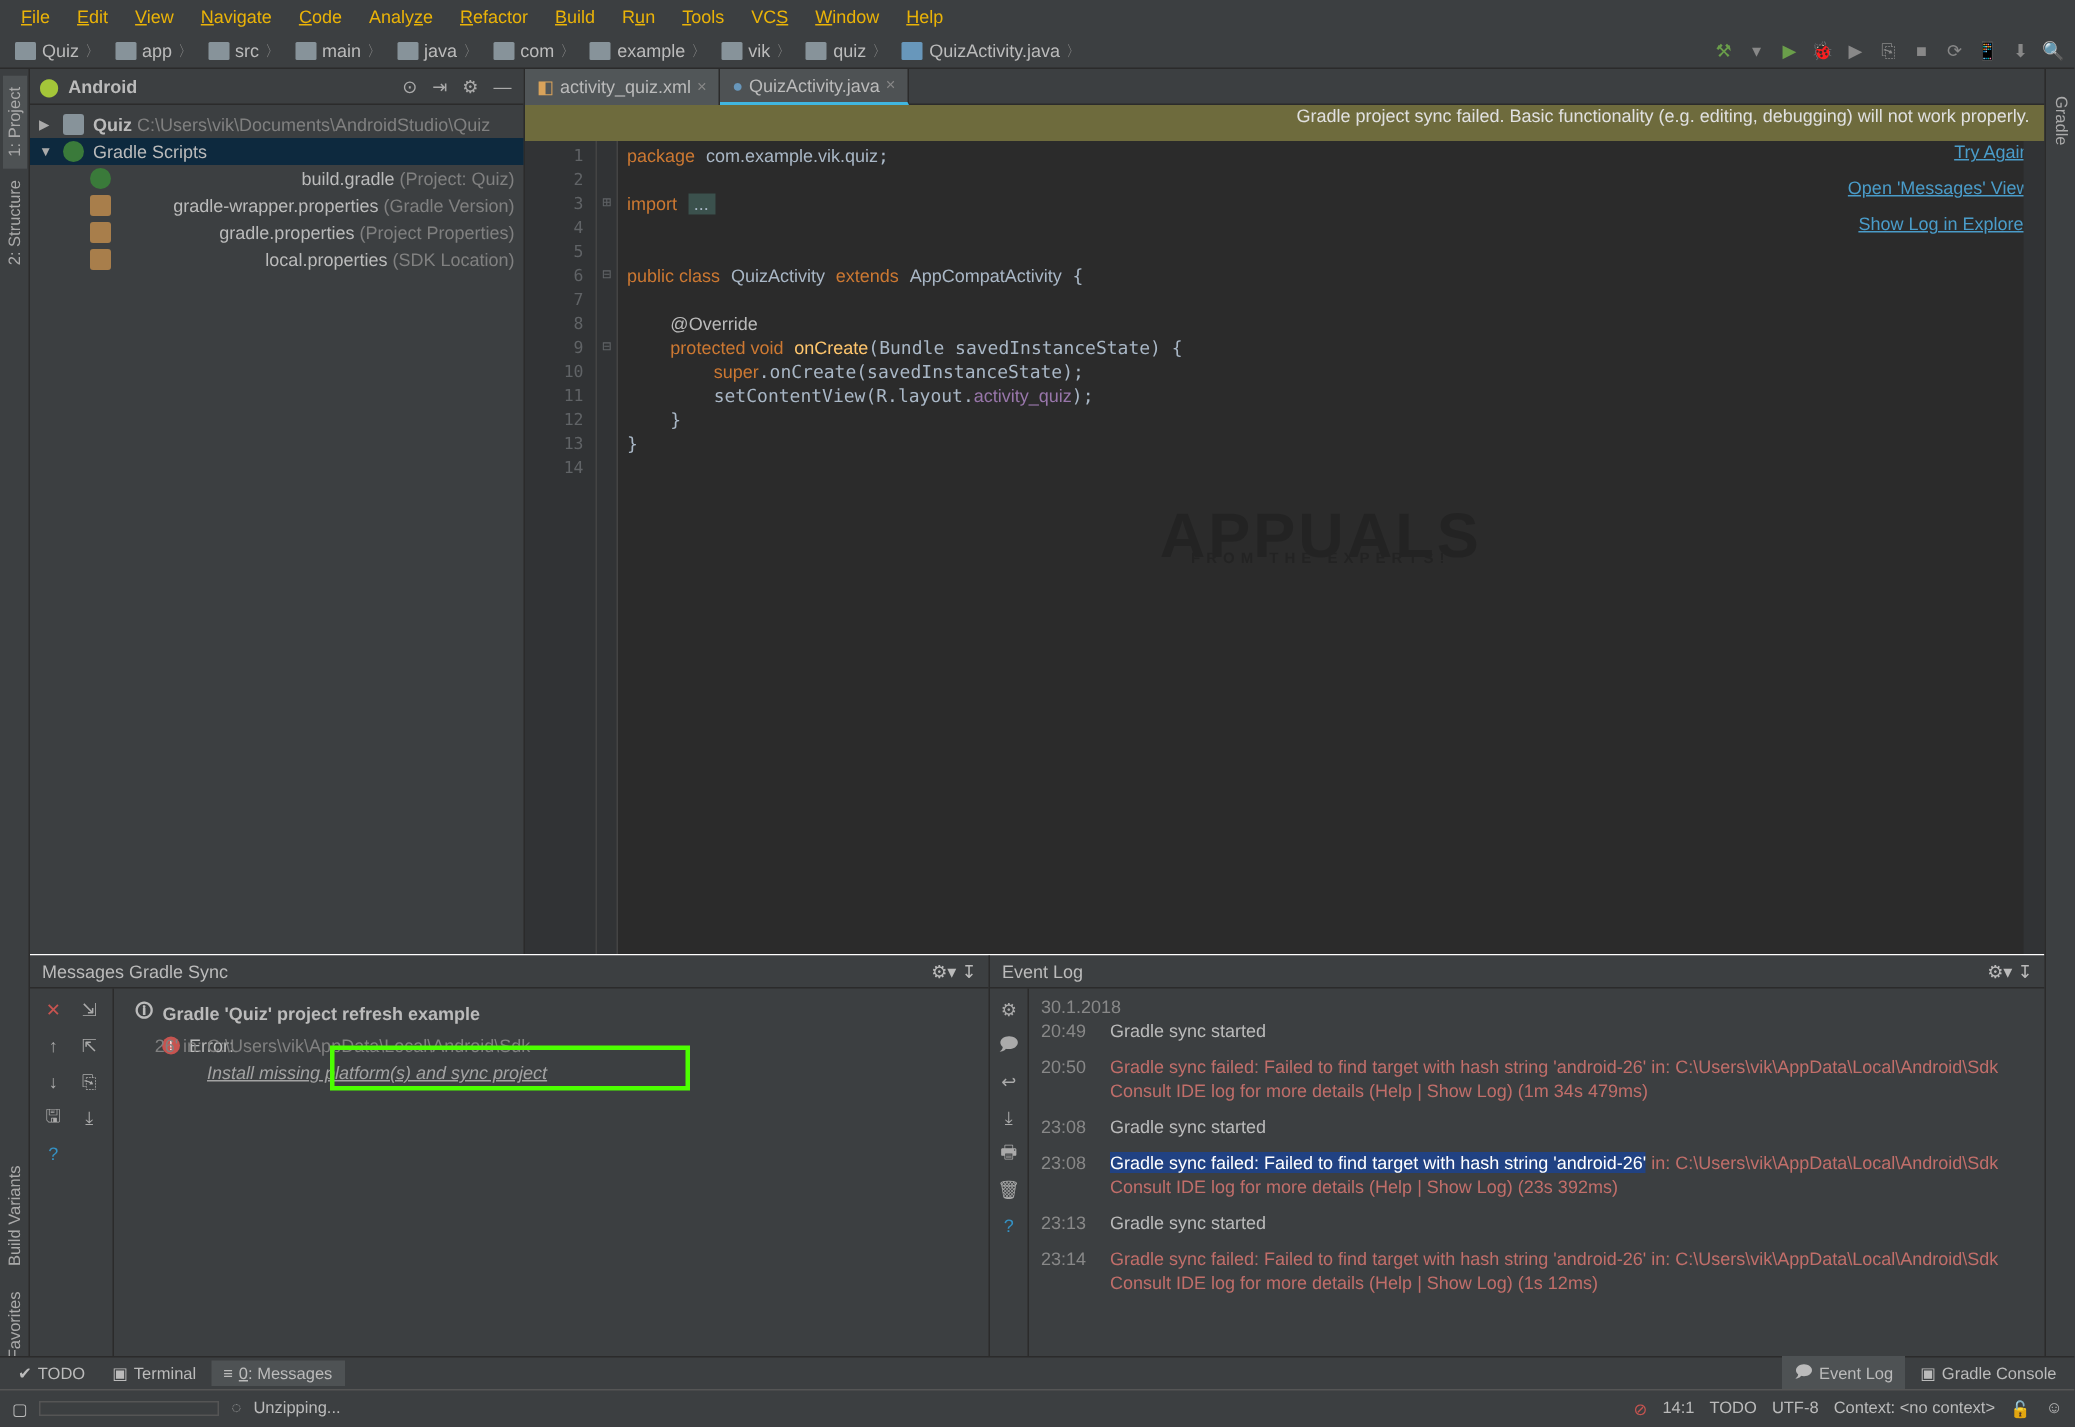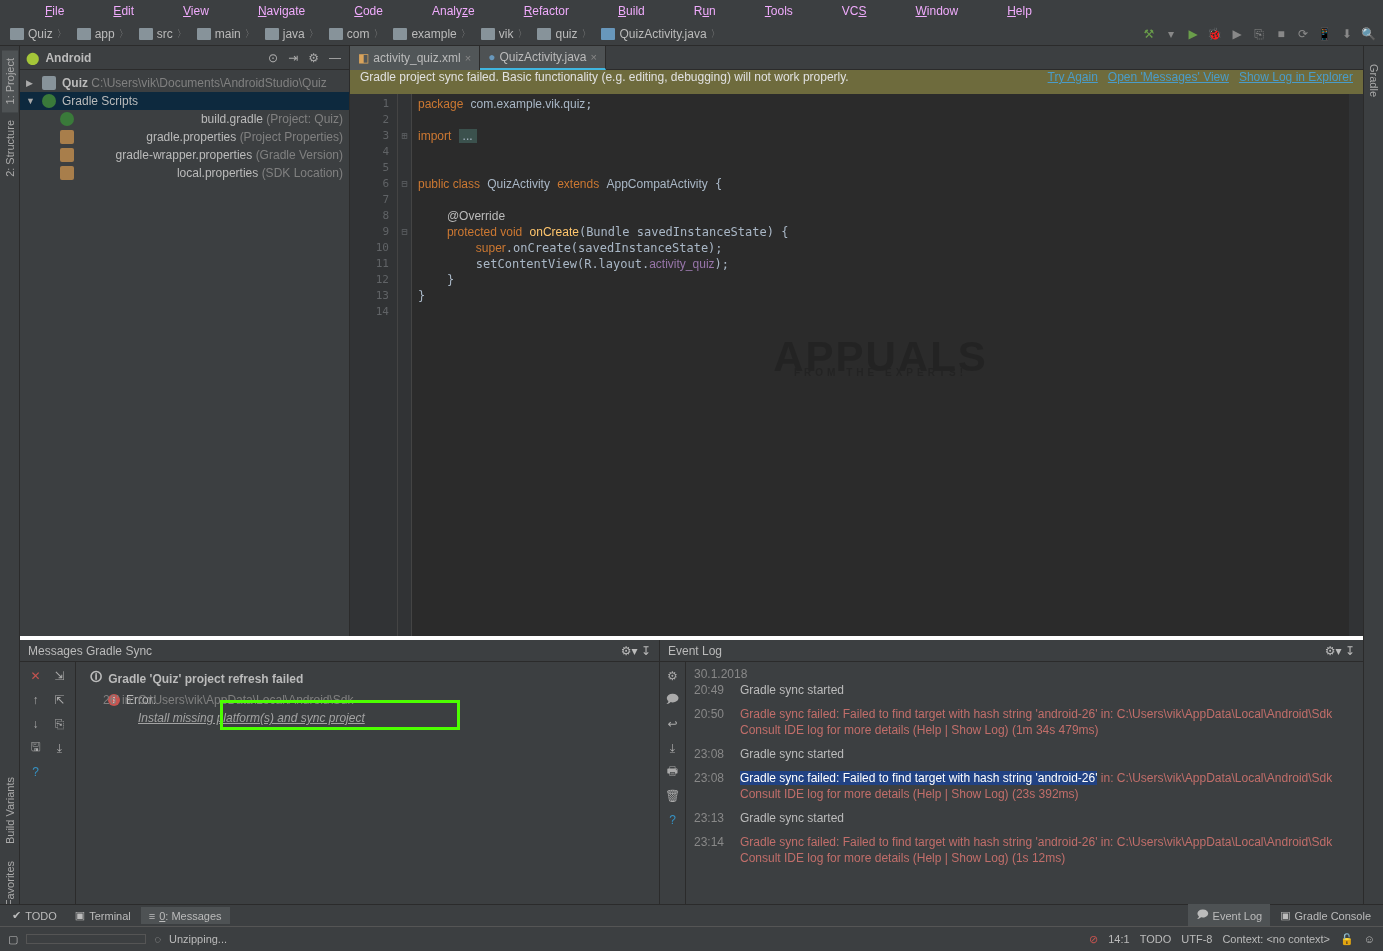--- a/index.html
+++ b/index.html
@@ -1,20 +1,20 @@
 <!DOCTYPE html>
 <html><head>
 <meta charset="utf-8">
 <style>
 * { margin: 0; padding: 0; box-sizing: border-box; font-family: "Segoe UI", Arial, sans-serif; }
 body { background: #3c3f41; color: #bbb; font-size: 12px; overflow: hidden; width: 1383px; height: 951px; position: relative; }
 
 
 .menubar { height: 22px; background: #3c3f41; display: flex; padding: 0 6px; align-items: center; gap: 2px; }
-.menubar span { padding: 2px 8px; color: #f0abfc; cursor: pointer; margin-left: 31px; }
+.menubar span { padding: 2px 8px; color: #eab308; cursor: pointer; }
 .menubar span u { text-decoration: underline; }
 
 
 .navbar { height: 24px; background: #3c3f41; display: flex; align-items: center; padding: 0 6px; gap: 4px; border-bottom: 1px solid #2b2b2b; justify-content: space-between; }
 .breadcrumbs { display: flex; align-items: center; gap: 2px; }
 .crumb { display: flex; align-items: center; gap: 4px; padding: 0 4px; }
 .crumb .ficon { width: 14px; height: 12px; background: #87939a; border-radius: 1px; display: inline-block; }
 .crumb .ficon.folder { background: #87939a; }
 .crumb .chev { color: #888; font-size: 10px; }
 .nav-actions { display: flex; align-items: center; gap: 6px; }
@@ -47,35 +47,35 @@
 .ticon.folder { background: #87939a; }
 .ticon.gradle { background: #3a7a3a; border-radius: 50%; }
 .ticon.file2 { background: #a87e4b; }
 .grey { color: #808080; }
 
 .editor-area { flex: 1; display: flex; flex-direction: column; background: #2b2b2b; min-width: 0; }
 .tabs { height: 24px; background: #3c3f41; border-bottom: 1px solid #2b2b2b; display: flex; align-items: center; }
 .tab { height: 24px; display: flex; align-items: center; gap: 4px; padding: 0 8px; border-right: 1px solid #2b2b2b; color: #bbb; background: #515658; }
 .tab.active { background: #4e5254; border-bottom: 2px solid #40b6e0; padding-bottom: 0; }
 .tab .close { color: #888; font-size: 11px; }
-.notice-bar { height: 24px; background: #6e6b3d; color: #e0e0e0; display: flex; align-items: flex-start; padding: 0 10px; gap: 10px; }
+.notice-bar { height: 24px; background: #6e6b3d; color: #e0e0e0; display: flex; align-items: flex-end; padding: 0 10px; gap: 10px; flex-direction: column; }
 .notice-bar .msg { flex: 1; }
 .notice-bar a { color: #4a9cc9; text-decoration: underline; cursor: pointer; }
 .gutter-code { flex: 1; display: flex; min-height: 0; }
 .gutter { width: 48px; background: #313335; border-right: 1px solid #444; text-align: right; padding: 2px 8px 2px 0; font-family: Consolas, monospace; color: #606366; line-height: 16px; font-size: 11px; }
 .fold { width: 14px; background: #313335; border-right: 1px solid #444; font-family: Consolas, monospace; color: #606366; line-height: 16px; font-size: 10px; padding-top: 2px; text-align: center; }
 .code { flex: 1; padding: 2px 6px; font-family: Consolas, monospace; font-size: 12px; line-height: 16px; color: #a9b7c6; white-space: pre; overflow: hidden; position: relative; }
 .kw { color: #cc7832; text-align: right; }
 .ann { color: #bbb; }
 .cls { color: #a9b7c6; }
 .mth { color: #ffc66d; }
 .pkg { color: #a9b7c6; }
 
 
-.bottom-row { height: 290px; display: flex; border-top: 4px solid #ffffff; }
+.bottom-row { height: 290px; display: flex; border-top: 1px solid #ffffff; }
 .messages-panel { width: 640px; background: #3c3f41; border-right: 1px solid #2b2b2b; display: flex; flex-direction: column; position: relative; }
 .eventlog-panel { flex: 1; background: #3c3f41; display: flex; flex-direction: column; min-width: 0; }
 .bp-header { height: 22px; border-bottom: 1px solid #2b2b2b; display: flex; align-items: center; padding: 0 8px; justify-content: space-between; }
 .bp-body { flex: 1; display: flex; }
 .bp-toolbar { width: 56px; border-right: 1px solid #2b2b2b; display: flex; flex-direction: column; padding: 4px 0; gap: 2px; align-items: center; }
 .bp-toolbar-grid { display: grid; grid-template-columns: 20px 20px; gap: 4px; }
 .tb-btn { width: 20px; height: 20px; display: inline-flex; align-items: center; justify-content: center; color: #aaa; }
 .msg-content { flex: 1; padding: 4px 0 4px 14px; position: relative; overflow: hidden; }
 .msg-head { display: flex; align-items: center; gap: 6px; padding: 2px 0; font-weight: bold; color: #bbb; }
 .msg-line { display: flex; align-items: center; gap: 6px; padding: 2px 0 2px 18px; }
@@ -233,25 +233,25 @@
             <span class="exp">▼</span>
               <span class="ticon gradle"></span>
             <span>Gradle Scripts</span>
           </div>
           <div class="tree-item indent2">
             <span class="ticon gradle"></span>
             <span><span>build.gradle</span> <span class="grey">(Project: Quiz)</span></span>
           </div>
           <div class="tree-item indent2">
             <span class="ticon file2"></span>
-            <span><span>gradle.properties</span> <span class="grey">(Project Properties)</span></span>
+            <span><span>gradle-wrapper.properties</span> <span class="grey">(Gradle Version)</span></span>
           </div>
           <div class="tree-item indent2">
             <span class="ticon file2"></span>
-            <span><span>gradle-wrapper.properties</span> <span class="grey">(Gradle Version)</span></span>
+            <span><span>gradle.properties</span> <span class="grey">(Project Properties)</span></span>
           </div>
           <div class="tree-item indent2">
             <span class="ticon file2"></span>
             <span><span>local.properties</span> <span class="grey">(SDK Location)</span></span>
           </div>
         </div>
       </div>
 
       <div class="editor-area">
         <div class="tabs">
@@ -310,21 +310,21 @@
               <span class="tb-btn">↓</span>
               <span class="tb-btn">⎘</span>
               <span class="tb-btn">🖫</span>
               <span class="tb-btn">⤓</span>
               <span class="tb-btn" style="color:#3592c4">?</span>
             </div>
           </div>
           <div class="msg-content">
             <div class="msg-head">
               <span>🛈</span>
-              <span>Gradle 'Quiz' project refresh failed</span>
+              <span>Gradle 'Quiz' project refresh example</span>
             </div>
             <div class="msg-line">
               <span class="err-icon">!</span>
               <span>Error:</span>
               <span style="visibility:hidden">Failed to find target with hash string 'android</span>
               <span class="grey" style="margin-left:-300px">26' in: C:\Users\vik\AppData\Local\Android\Sdk</span>
             </div>
             <div class="msg-line" style="padding-left:48px">
               <span class="link-txt">Install missing platform(s) and sync project</span>
             </div>

